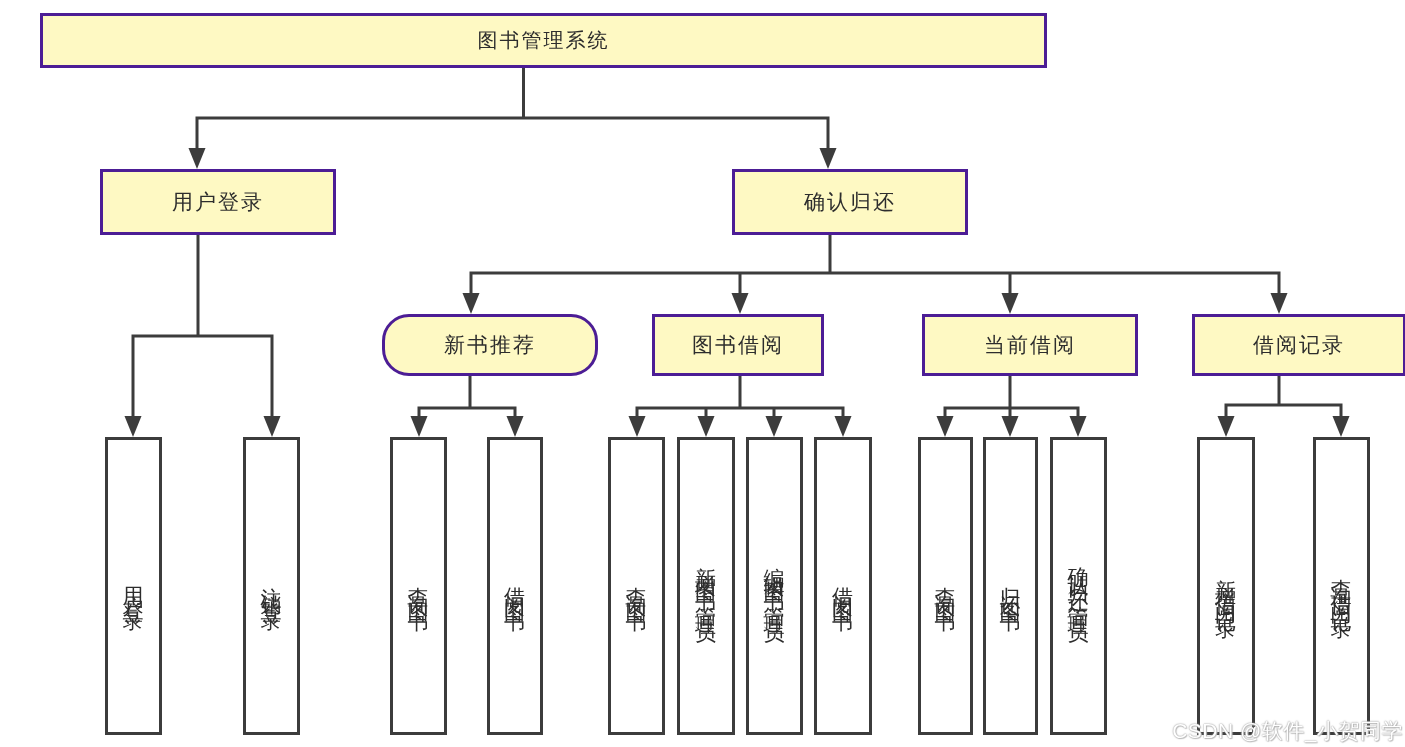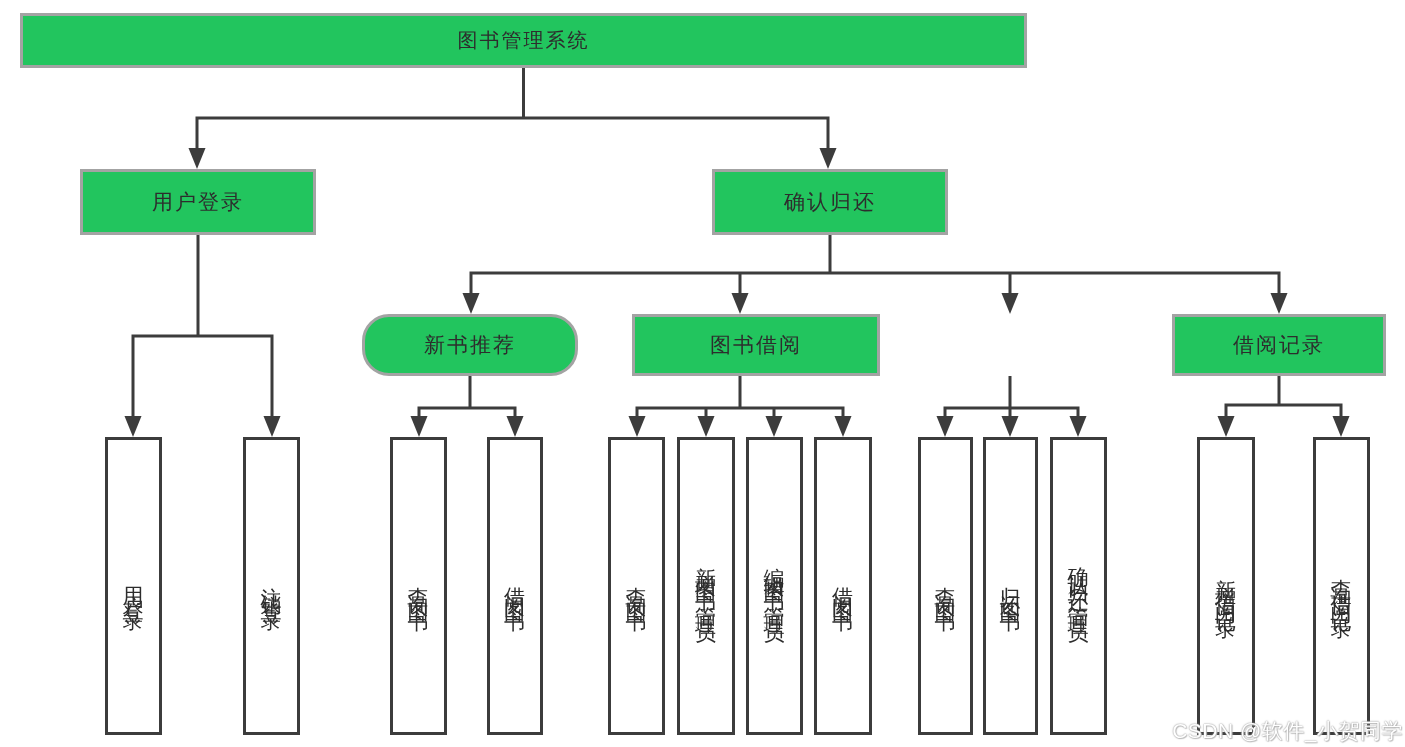--- a/index.html
+++ b/index.html
@@ -18,29 +18,30 @@
   #connectors {
     position: absolute;
     left: 0;
     top: 0;
     width: 1405px;
     height: 747px;
   }
   .hbox {
     position: absolute;
     box-sizing: border-box;
-    background: #22c55e;
-    border: 3px solid #a3a3a3;
+    background: #fef9c3;
+    border: 3px solid #4c1d95;
     display: flex;
     align-items: center;
     justify-content: center;
     color: #2d2d2d;
     font-size: 21px;
     letter-spacing: 2px;
     white-space: nowrap;
+    margin-left: 20px;
   }
   .root {
     font-size: 20px;
   }
   .leaf {
     position: absolute;
     box-sizing: border-box;
     background: #ffffff;
     border: 3px solid #3c3c3c;
     top: 437px;
@@ -118,22 +119,25 @@
   <div class="hbox" style="left:80px; top:169px; width:236px; height:66px;">
     <span>用户登录</span>
   </div>
   <div class="hbox" style="left:712px; top:169px; width:236px; height:66px;">
     <span>确认归还</span>
   </div>
 
   <div class="hbox" style="left:362px; top:314px; width:216px; height:62px;border-radius:27px;">
     <span>新书推荐</span>
   </div>
-  <div class="hbox" style="left:632px; top:314px; width:248px; height:62px;align-items:center;">
+  <div class="hbox" style="left:632px; top:314px; width:172px; height:62px;align-items:center;">
     <span>图书借阅</span>
+  </div>
+  <div class="hbox" style="left:902px; top:314px; width:216px; height:62px;">
+    <span>当前借阅</span>
   </div>
   <div class="hbox" style="left:1172px; top:314px; width:214px; height:62px;">
     <span>借阅记录</span>
   </div>
 
   <div class="leaf" style="left:105px; width:57px;">用户登录</div>
   <div class="leaf" style="left:243px; width:57px;">注销登录</div>
 
   <div class="leaf" style="left:390px; width:57px;">查询图书</div>
   <div class="leaf" style="left:487px; width:56px;">借阅图书</div>

